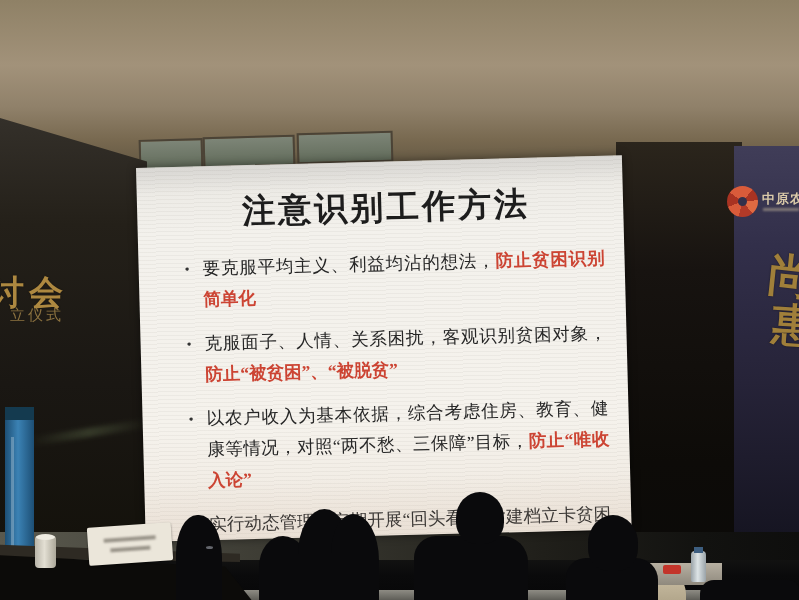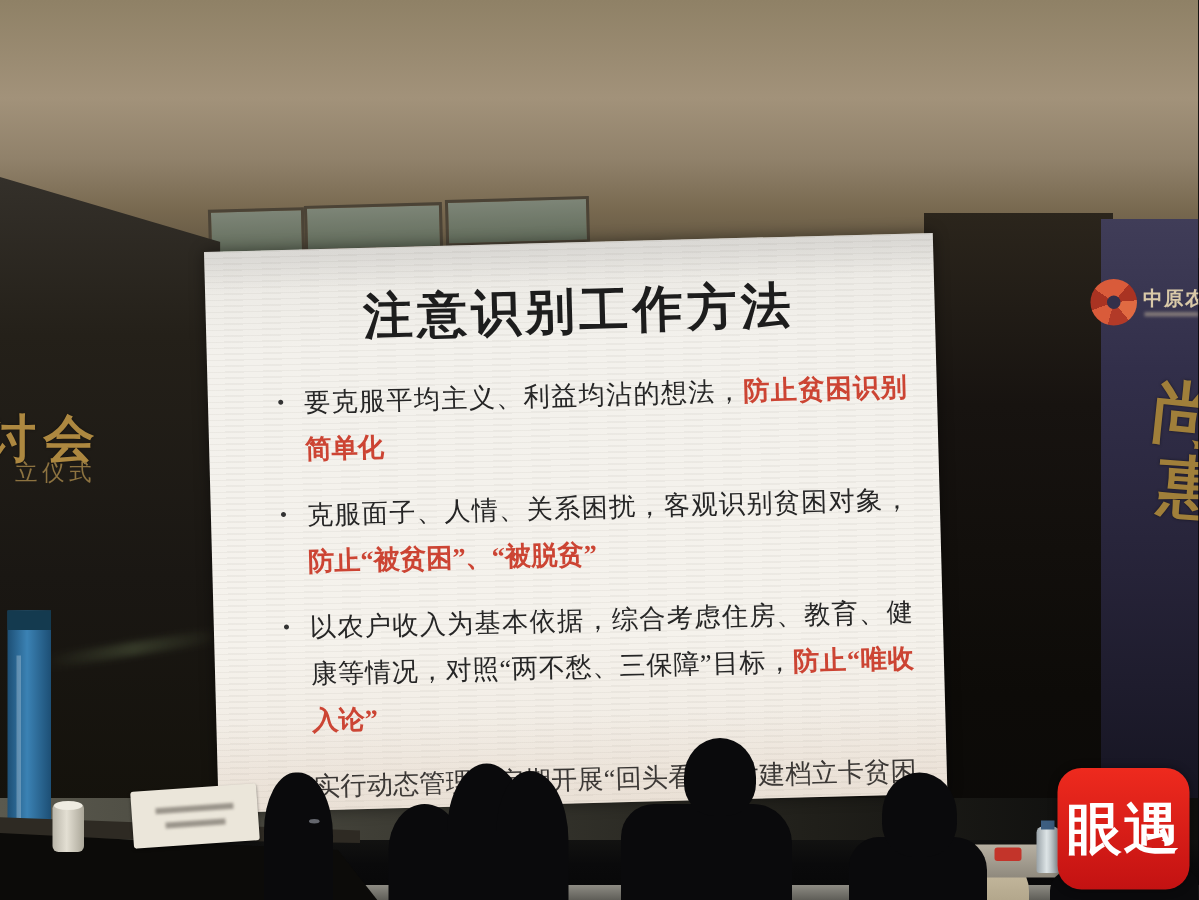--- a/index.html
+++ b/index.html
@@ -232,17 +232,14 @@
   <div class="abs glint"></div>
   <div class="abs head h2"></div>
   <div class="abs head h3"></div>
   <div class="abs head h4"></div>
   <div class="abs head p5-body"></div>
   <div class="abs head p5-head"></div>
   <div class="abs head p6-body"></div>
   <div class="abs head p6-head"></div>
   <div class="abs head p7"></div>
 
-  <div class="abs watermark">
-    <span>眼遇</span>
-  </div>
 
 </div>
 
 </body></html>

